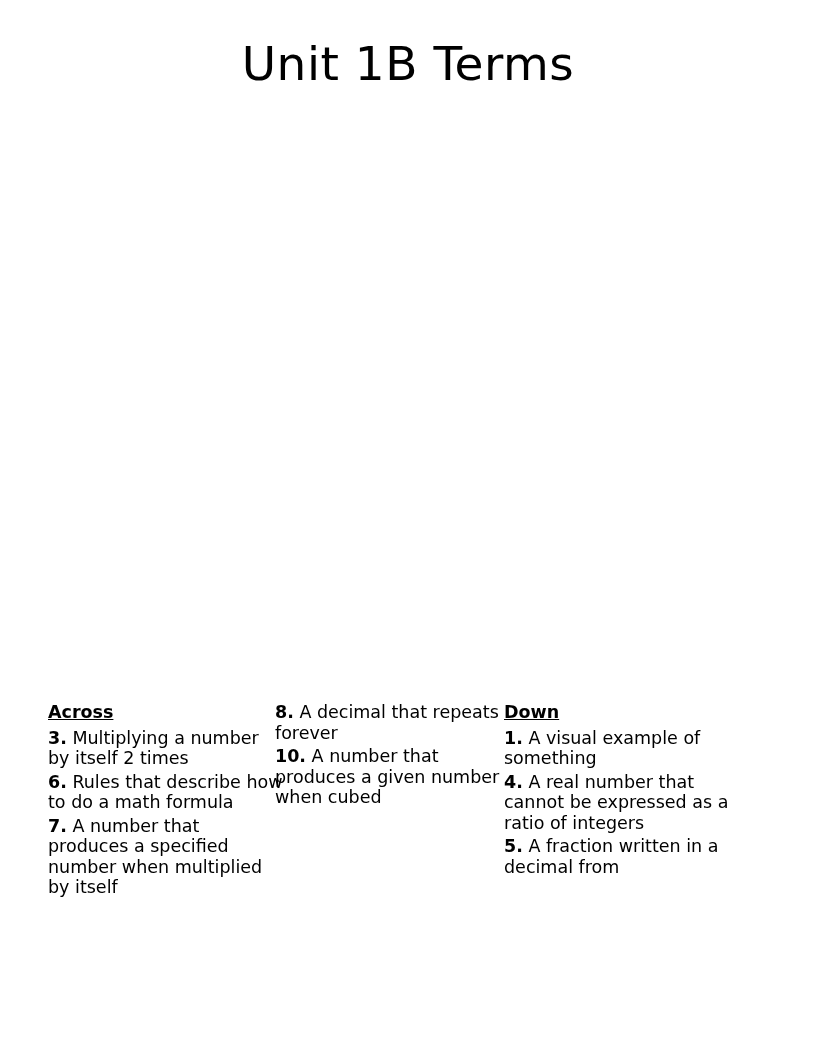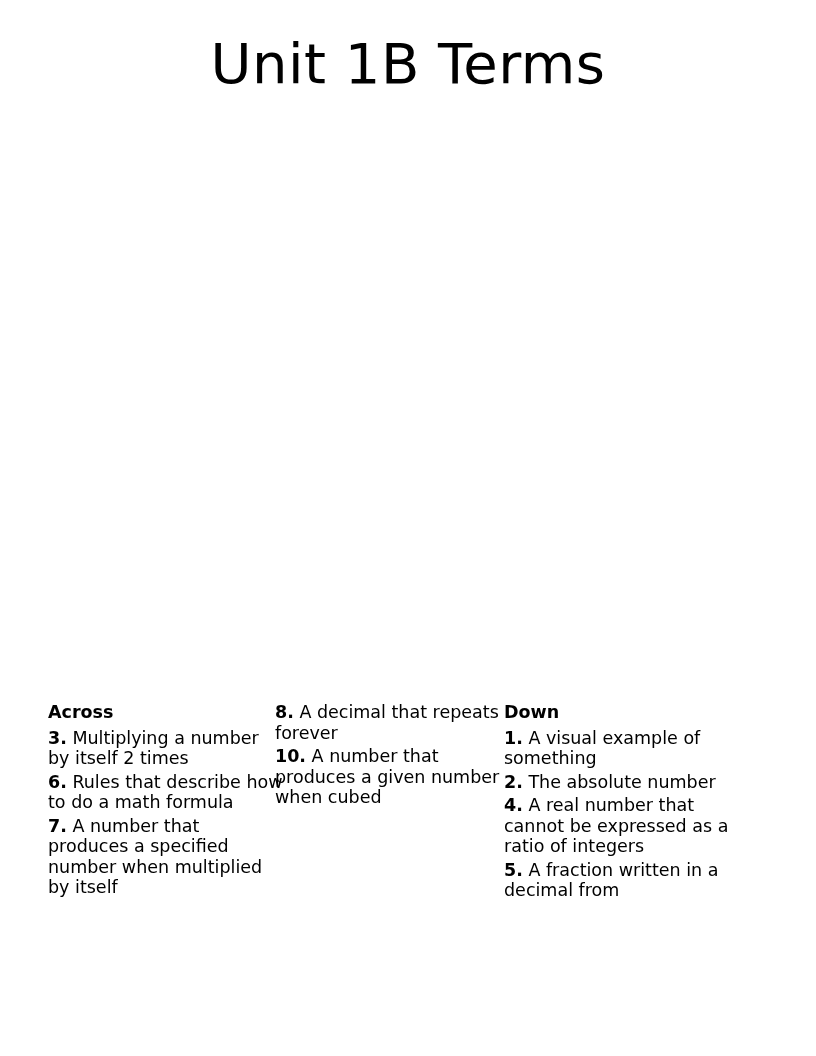--- a/index.html
+++ b/index.html
@@ -14,21 +14,21 @@
       overflow: hidden;
       color: #000;
       font-family: "DejaVu Sans", sans-serif;
     }
     .title {
       position: absolute;
       top: 32px;
       left: 0;
       width: 816px;
       text-align: center;
-      font-size: 56px;
+      font-size: 47px;
       line-height: 64px;
       font-weight: normal;
       margin: 0;
       letter-spacing: 0.5px;
     }
     .grid-area {
       position: absolute;
       top: 110px;
       left: 40px;
       width: 736px;
@@ -38,20 +38,21 @@
       position: absolute;
       top: 702px;
       font-size: 17.5px;
       line-height: 20.5px;
     }
     .col1 { left: 48px; width: 236px; }
     .col2 { left: 275px; width: 236px; }
     .col3 { left: 504px; width: 236px; }
     .heading {
       font-weight: bold;
+      text-decoration: underline;
       margin-bottom: 5px;
     }
     .clue {
       margin-bottom: 3px;
     }
     .clue .num {
       font-weight: bold;
     }
   </style>
 </head>
@@ -69,16 +70,15 @@
 </div>
 
 <div class="col col2">
   <div class="clue"><span class="num">8.</span> <span>A decimal that repeats forever</span></div>
   <div class="clue"><span class="num">10.</span> <span>A number that produces a given number when cubed</span></div>
 </div>
 
 <div class="col col3">
   <div class="heading">Down</div>
   <div class="clue"><span class="num">1.</span> <span>A visual example of something</span></div>
-  <div class="clue"><span class="num">2.</span> <span>The absolute number</span></div>
   <div class="clue"><span class="num">4.</span> <span>A real number that cannot be expressed as a ratio of integers</span></div>
   <div class="clue"><span class="num">5.</span> <span>A fraction written in a decimal from</span></div>
 </div>
 
 </body></html>

